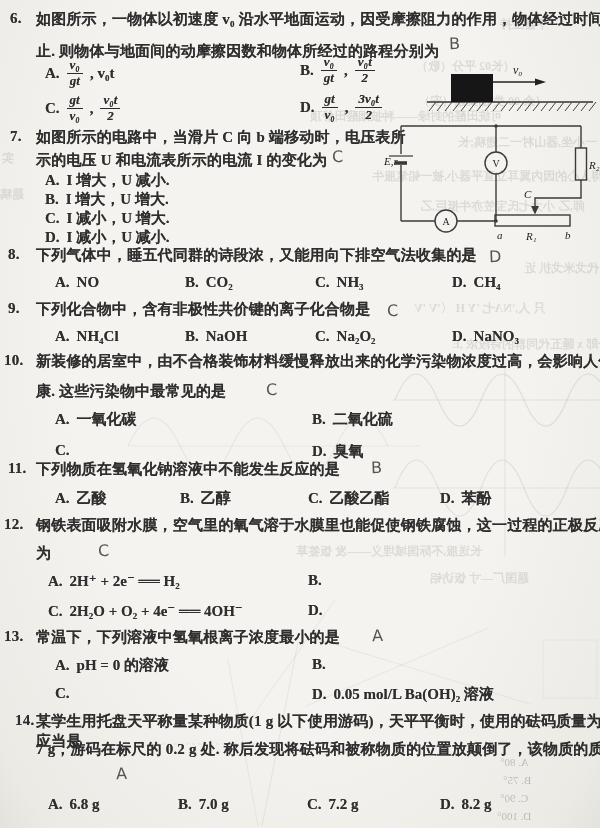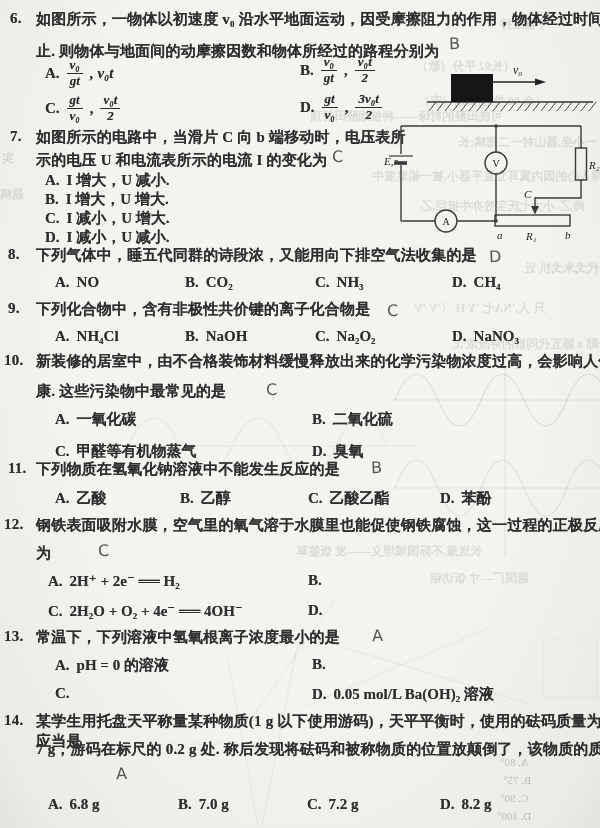--- a/index.html
+++ b/index.html
@@ -9,21 +9,21 @@
     font-family:"Liberation Serif","DejaVu Serif",serif;
     color:#2e2e2e;
   }
   .abs{position:absolute;}
   .q{position:absolute;inset:0;width:0;height:0;}
   .num,.stem{font-size:15px;font-weight:700;white-space:nowrap;letter-spacing:.2px;
     text-shadow:0 0 .6px rgba(45,45,45,.65);}
   .opt{font-size:15px;font-weight:700;white-space:nowrap;display:flex;align-items:center;gap:7px;
     text-shadow:0 0 .6px rgba(45,45,45,.6);}
   .olabel{font-weight:700;}
-  .math{font-style:italic;}
+  .math{}
   .frac{display:inline-flex;flex-direction:column;align-items:center;font-style:italic;
     font-size:13px;line-height:1.15;font-weight:700;}
   .frac .fn{border-bottom:1.4px solid #2b2b2b;padding:0 3px;}
   .frac .fd{padding:0 2px;}
   .hand{font-family:"DejaVu Sans","Liberation Sans",sans-serif;font-size:16px;color:#3f3f3f;
     transform:rotate(-2deg);font-weight:400;opacity:.88;}
   .bleed-t{position:absolute;transform:scaleX(-1);color:#4a4a4a;opacity:.14;font-size:12px;
     font-weight:700;white-space:nowrap;filter:blur(.4px);}
   .bleed-s{opacity:.3;font-size:11px;filter:blur(.25px);font-weight:400;
     font-family:"Liberation Serif",serif;}
@@ -241,21 +241,20 @@
     <div class="abs opt" style="left:55px;top:410px">
         <span class="olabel">A.</span>
         <span>一氧化碳</span>
       </div>
     <div class="abs opt" style="left:312px;top:410px">
         <span class="olabel">B.</span>
         <span>二氧化硫</span>
       </div>
     <div class="abs opt" style="left:55px;top:442px">
         <span class="olabel">C.</span>
-        <span>甲醛等有机物蒸气</span>
       </div>
     <div class="abs opt" style="left:312px;top:442px">
         <span class="olabel">D.</span>
         <span>臭氧</span>
       </div>
   </div>
 
   <div class="q">
     <div class="abs num" style="left:8px;top:460px">11.</div>
     <div class="abs stem" style="left:36px;top:460px">下列物质在氢氧化钠溶液中不能发生反应的是</div>
@@ -313,21 +312,21 @@
     <div class="abs opt" style="left:55px;top:685px">
         <span class="olabel">C.</span>
       </div>
     <div class="abs opt" style="left:312px;top:685px">
         <span class="olabel">D.</span>
         <span>0.05 mol/L Ba(OH)₂ 溶液</span>
       </div>
   </div>
 
   <div class="q">
-    <div class="abs num" style="left:4px;top:712px">14.</div>
+    <div class="abs num" style="left:15px;top:712px">14.</div>
     <div class="abs stem" style="left:36px;top:712px">某学生用托盘天平称量某种物质(1 g 以下使用游码)，天平平衡时，使用的砝码质量为</div>
     <div class="abs stem" style="left:36px;top:740px">7 g，游码在标尺的 0.2 g 处. 称后发现将砝码和被称物质的位置放颠倒了，该物质的质量</div>
     <div class="abs stem" style="left:36px;top:732px">应当是</div>
     <div class="abs hand" style="left:116px;top:764px">A</div>
     <div class="abs opt" style="left:48px;top:796px">
         <span class="olabel">A.</span>
         <span>6.8 g</span>
       </div>
     <div class="abs opt" style="left:178px;top:796px">
         <span class="olabel">B.</span>

